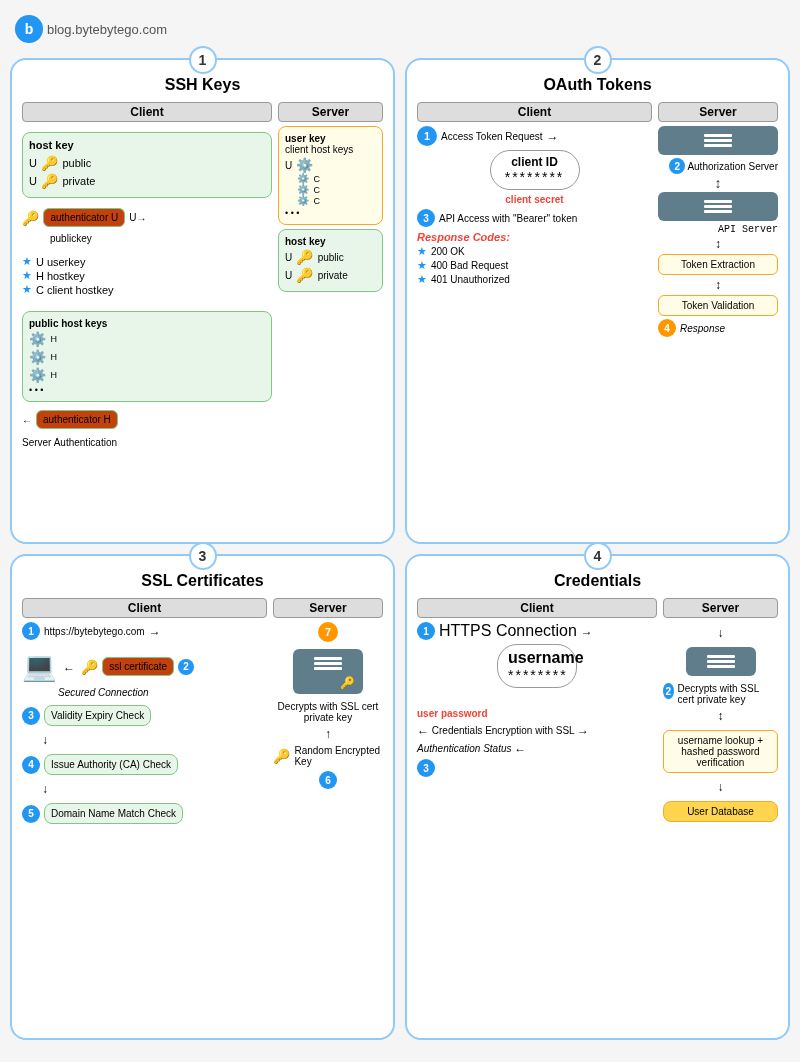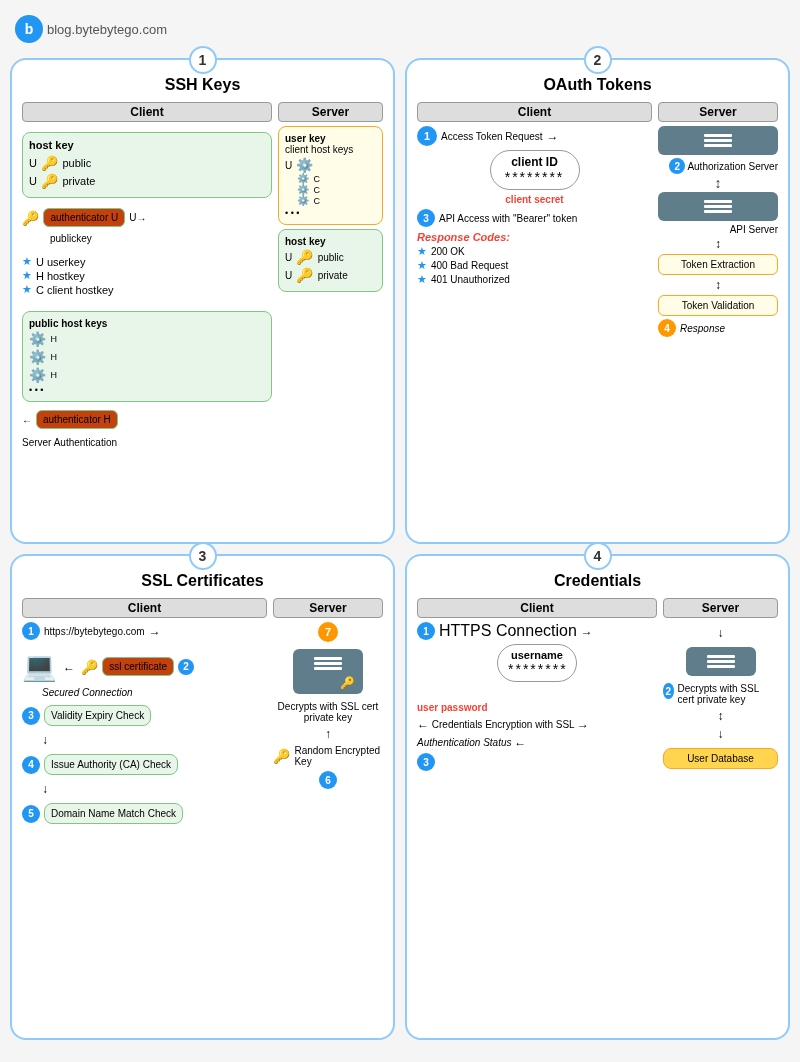--- a/index.html
+++ b/index.html
@@ -490,21 +490,21 @@
           <span>Authorization Server</span>
         </div>
         <div class="arrow-down mt2">↕</div>
         <div class="server-box-gray mt2">
           <div class="lines-icon" style="margin:auto;">
             <div class="line-bar"></div>
             <div class="line-bar"></div>
             <div class="line-bar"></div>
           </div>
         </div>
-        <div style="font-size:10px;text-align:right;margin-top:0;">API Server</div>
+        <div style="font-size:10px;text-align:right;margin-top:0;font-family:Liberation Mono, monospace;">API Server</div>
         <div style="font-size:12px;text-align:center;margin:2px 0;">↕</div>
         <div class="token-box-yellow">Token Extraction</div>
         <div style="font-size:12px;text-align:center;margin:2px 0;">↕</div>
         <div class="token-box-yellow">Token Validation</div>
         <div class="flex-row mt2">
           <span class="circle-num circle-orange" style="width:18px;height:18px;font-size:10px;">4</span>
           <span style="font-size:10px;font-style:italic;">Response</span>
         </div>
       </div>
     </div>
@@ -526,21 +526,21 @@
         <div style="display:flex;align-items:center;gap:6px;margin-top:10px;">
           <div class="laptop-icon">💻</div>
           <span style="font-size:12px;">←</span>
           <div class="flex-row">
             <span class="key-red">🔑</span>
             <span class="auth-box">ssl certificate</span>
             <span class="small-circle-num sc-blue">2</span>
           </div>
         </div>
 
-        <div style="font-size:10px;font-style:italic;margin-top:4px;margin-left:20px;">Secured Connection</div>
+        <div style="font-size:10px;font-style:italic;margin-top:4px;margin-left:36px;">Secured Connection</div>
 
         <div class="flex-col mt4" style="gap:4px;">
           <div class="flex-row">
             <span class="circle-num circle-blue" style="width:18px;height:18px;font-size:10px;">3</span>
             <div class="step-box">Validity Expiry Check</div>
           </div>
           <div style="font-size:12px;margin-left:20px;">↓</div>
           <div class="flex-row">
             <span class="circle-num circle-blue" style="width:18px;height:18px;font-size:10px;">4</span>
             <div class="step-box">Issue Authority (CA) Check</div>
@@ -590,21 +590,21 @@
 
       <div class="cred-client">
         <div class="box-label">Client</div>
         <div class="flex-row mt2">
           <span class="circle-num circle-blue" style="width:18px;height:18px;font-size:10px;">1</span>
           <span style="font-size:16px;">HTTPS Connection</span>
           <span style="font-size:12px;">→</span>
         </div>
 
         <div class="client-id-box mt4" style="width:80px;">
-          <div style="font-size:11px;font-weight:bold;">username</div>
+          <div style="font-size:16px;font-weight:bold;">username</div>
           <div class="password-dots">********</div>
         </div>
         <div style="font-size:10px;color:#f44336;font-weight:bold;margin-top:20px;">user password</div>
 
         <div class="mt4" style="font-size:10px;">
           <span style="font-size:12px;">←</span>
           <span>Credentials Encryption with SSL</span>
           <span style="font-size:12px;">→</span>
         </div>
         <div style="font-size:10px;font-style:italic;margin-top:4px;">
@@ -625,20 +625,21 @@
               <div class="line-bar"></div>
               <div class="line-bar"></div>
               <div class="line-bar"></div>
             </div>
           </div>
           <div class="flex-row" style="align-items:flex-start;">
             <span class="small-circle-num sc-blue">2</span>
             <span style="font-size:10px;">Decrypts with SSL cert private key</span>
           </div>
           <div style="font-size:12px;">↕</div>
+          <div class="token-box-yellow" style="width:100%;">username lookup + hashed password verification</div>
           <div style="font-size:12px;">↓</div>
           <div class="db-cylinder" style="width:100%;">User Database</div>
         </div>
       </div>
     </div>
   </div>
 
 </div>
 
 </body></html>

